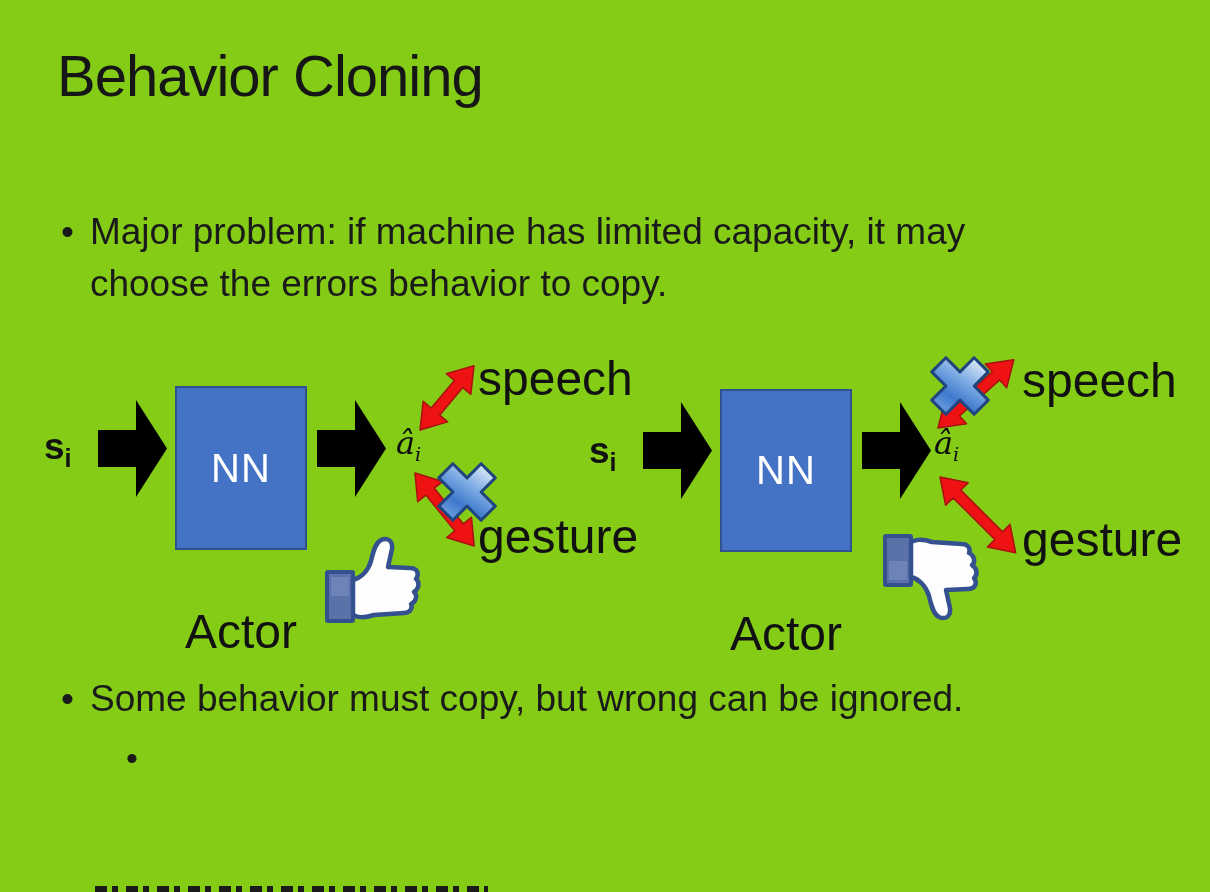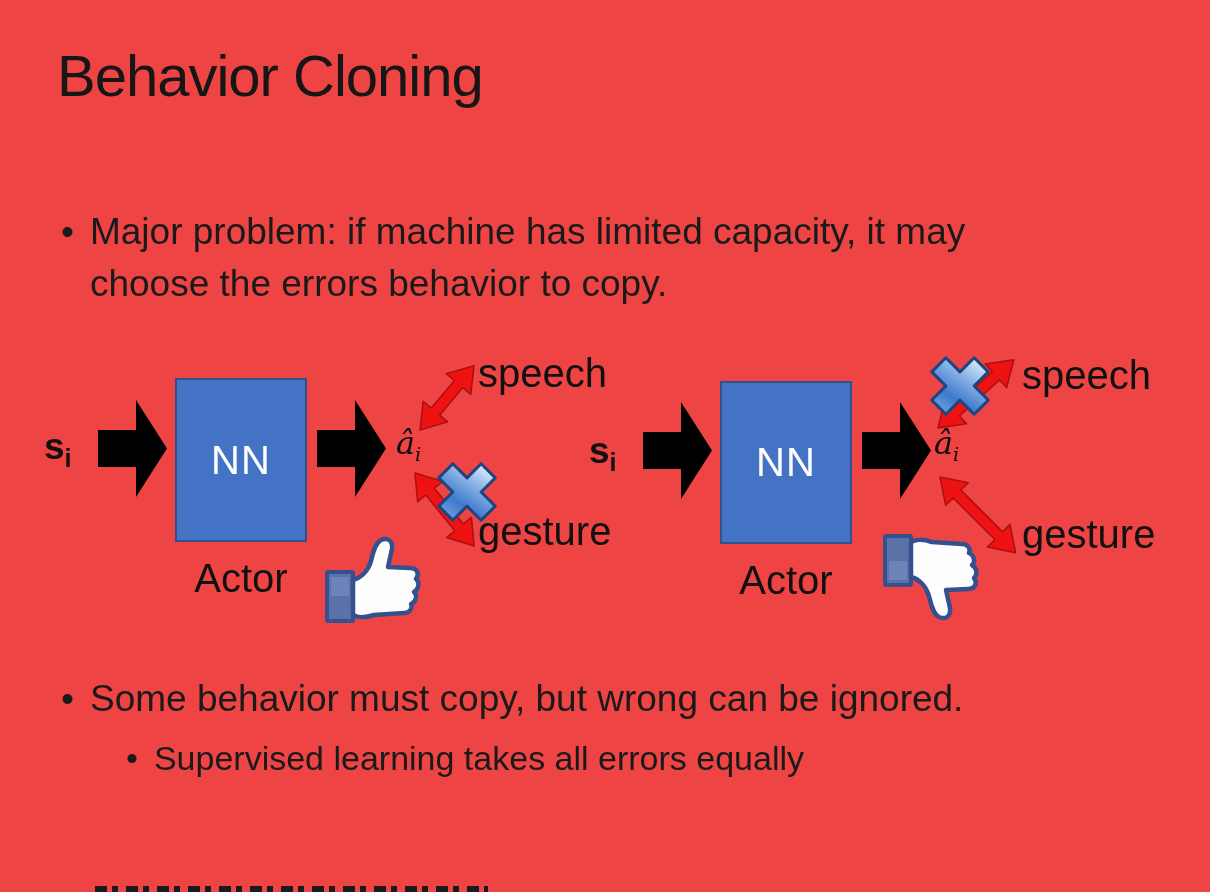--- a/index.html
+++ b/index.html
@@ -1,42 +1,42 @@
 <!DOCTYPE html>
 <html><head>
 <meta charset="utf-8">
 <style>
   html,body{margin:0;padding:0;background:#ffffff;}
   .stage{
-    position:relative;width:1210px;height:892px;background:#ef4444;overflow:hidden;
+    position:relative;width:1210px;height:892px;background:#84cc16;overflow:hidden;
     font-family:"Liberation Sans",sans-serif;color:#1a1a1a;
   }
   .title{
     position:absolute;left:57px;top:42px;margin:0;font-weight:400;
     font-size:58px;letter-spacing:-1px;color:#161616;
   }
   .bullet{position:absolute;display:flex;align-items:flex-start;}
   .bullet .dot{flex:0 0 auto;margin-right:16px;}
   .b1{left:61px;top:206px;width:990px;font-size:37px;line-height:52px;}
   .b2{left:61px;top:676px;width:1120px;font-size:37px;line-height:46px;}
   .b3{left:126px;top:736px;width:1000px;font-size:34px;line-height:44px;}
   .silabel{position:absolute;font-size:37px;color:#111;font-weight:bold;}
   .silabel sub{font-size:68%;}
   .nnbox{
     position:absolute;background:#4472C4;border:2px solid #2F528F;box-sizing:border-box;
     display:flex;align-items:center;justify-content:center;
-    color:#ffffff;font-size:40px;letter-spacing:1px;
+    color:#ffffff;font-size:40px;letter-spacing:1px;margin-top:8px;
   }
   .ailabel{
     position:absolute;font-family:"DejaVu Serif",serif;font-style:italic;
     font-size:32px;color:#0d0d0d;
   }
   .ailabel sub{font-size:60%;font-style:italic;}
-  .lbl{position:absolute;font-size:40px;color:#111;white-space:nowrap;}
-  .actorlbl{text-align:center;}
+  .lbl{position:absolute;font-size:48px;color:#111;white-space:nowrap;}
+  .actorlbl{text-align:center;margin-top:48px;}
   .blk{position:absolute;}
   .thumb{position:absolute;}
   .overlay{position:absolute;left:0;top:0;pointer-events:none;}
   .cutoff{
     position:absolute;left:95px;top:886px;width:393px;height:6px;
     background:repeating-linear-gradient(90deg,#1b1b1b 0 12px,transparent 12px 17px,#1b1b1b 17px 23px,transparent 23px 31px);
   }
 </style>
 </head>
 <body>
@@ -135,18 +135,17 @@
     </g>
   </svg>
 
   <div class="bullet b2">
     <span class="dot">•</span>
     <span>Some behavior must copy, but wrong can be ignored.</span>
   </div>
 
   <div class="bullet b3">
     <span class="dot">•</span>
-    <span>Supervised learning takes all errors equally</span>
   </div>
 
   <div class="cutoff"></div>
 
 </div>
 
 </body></html>

